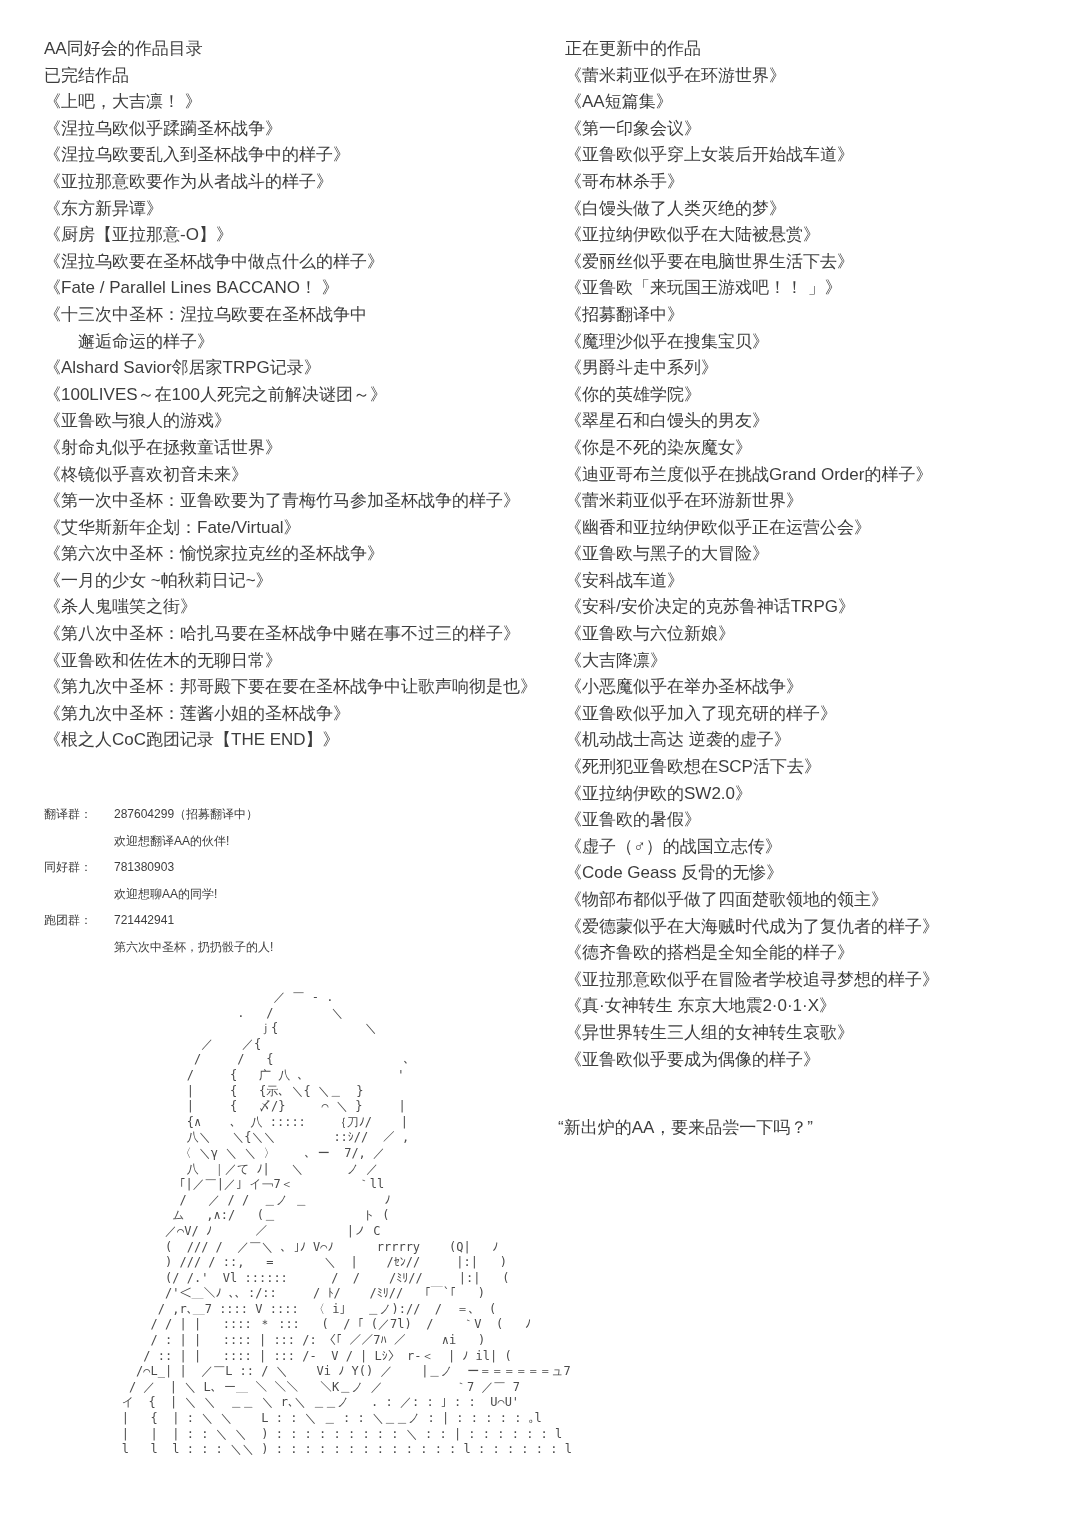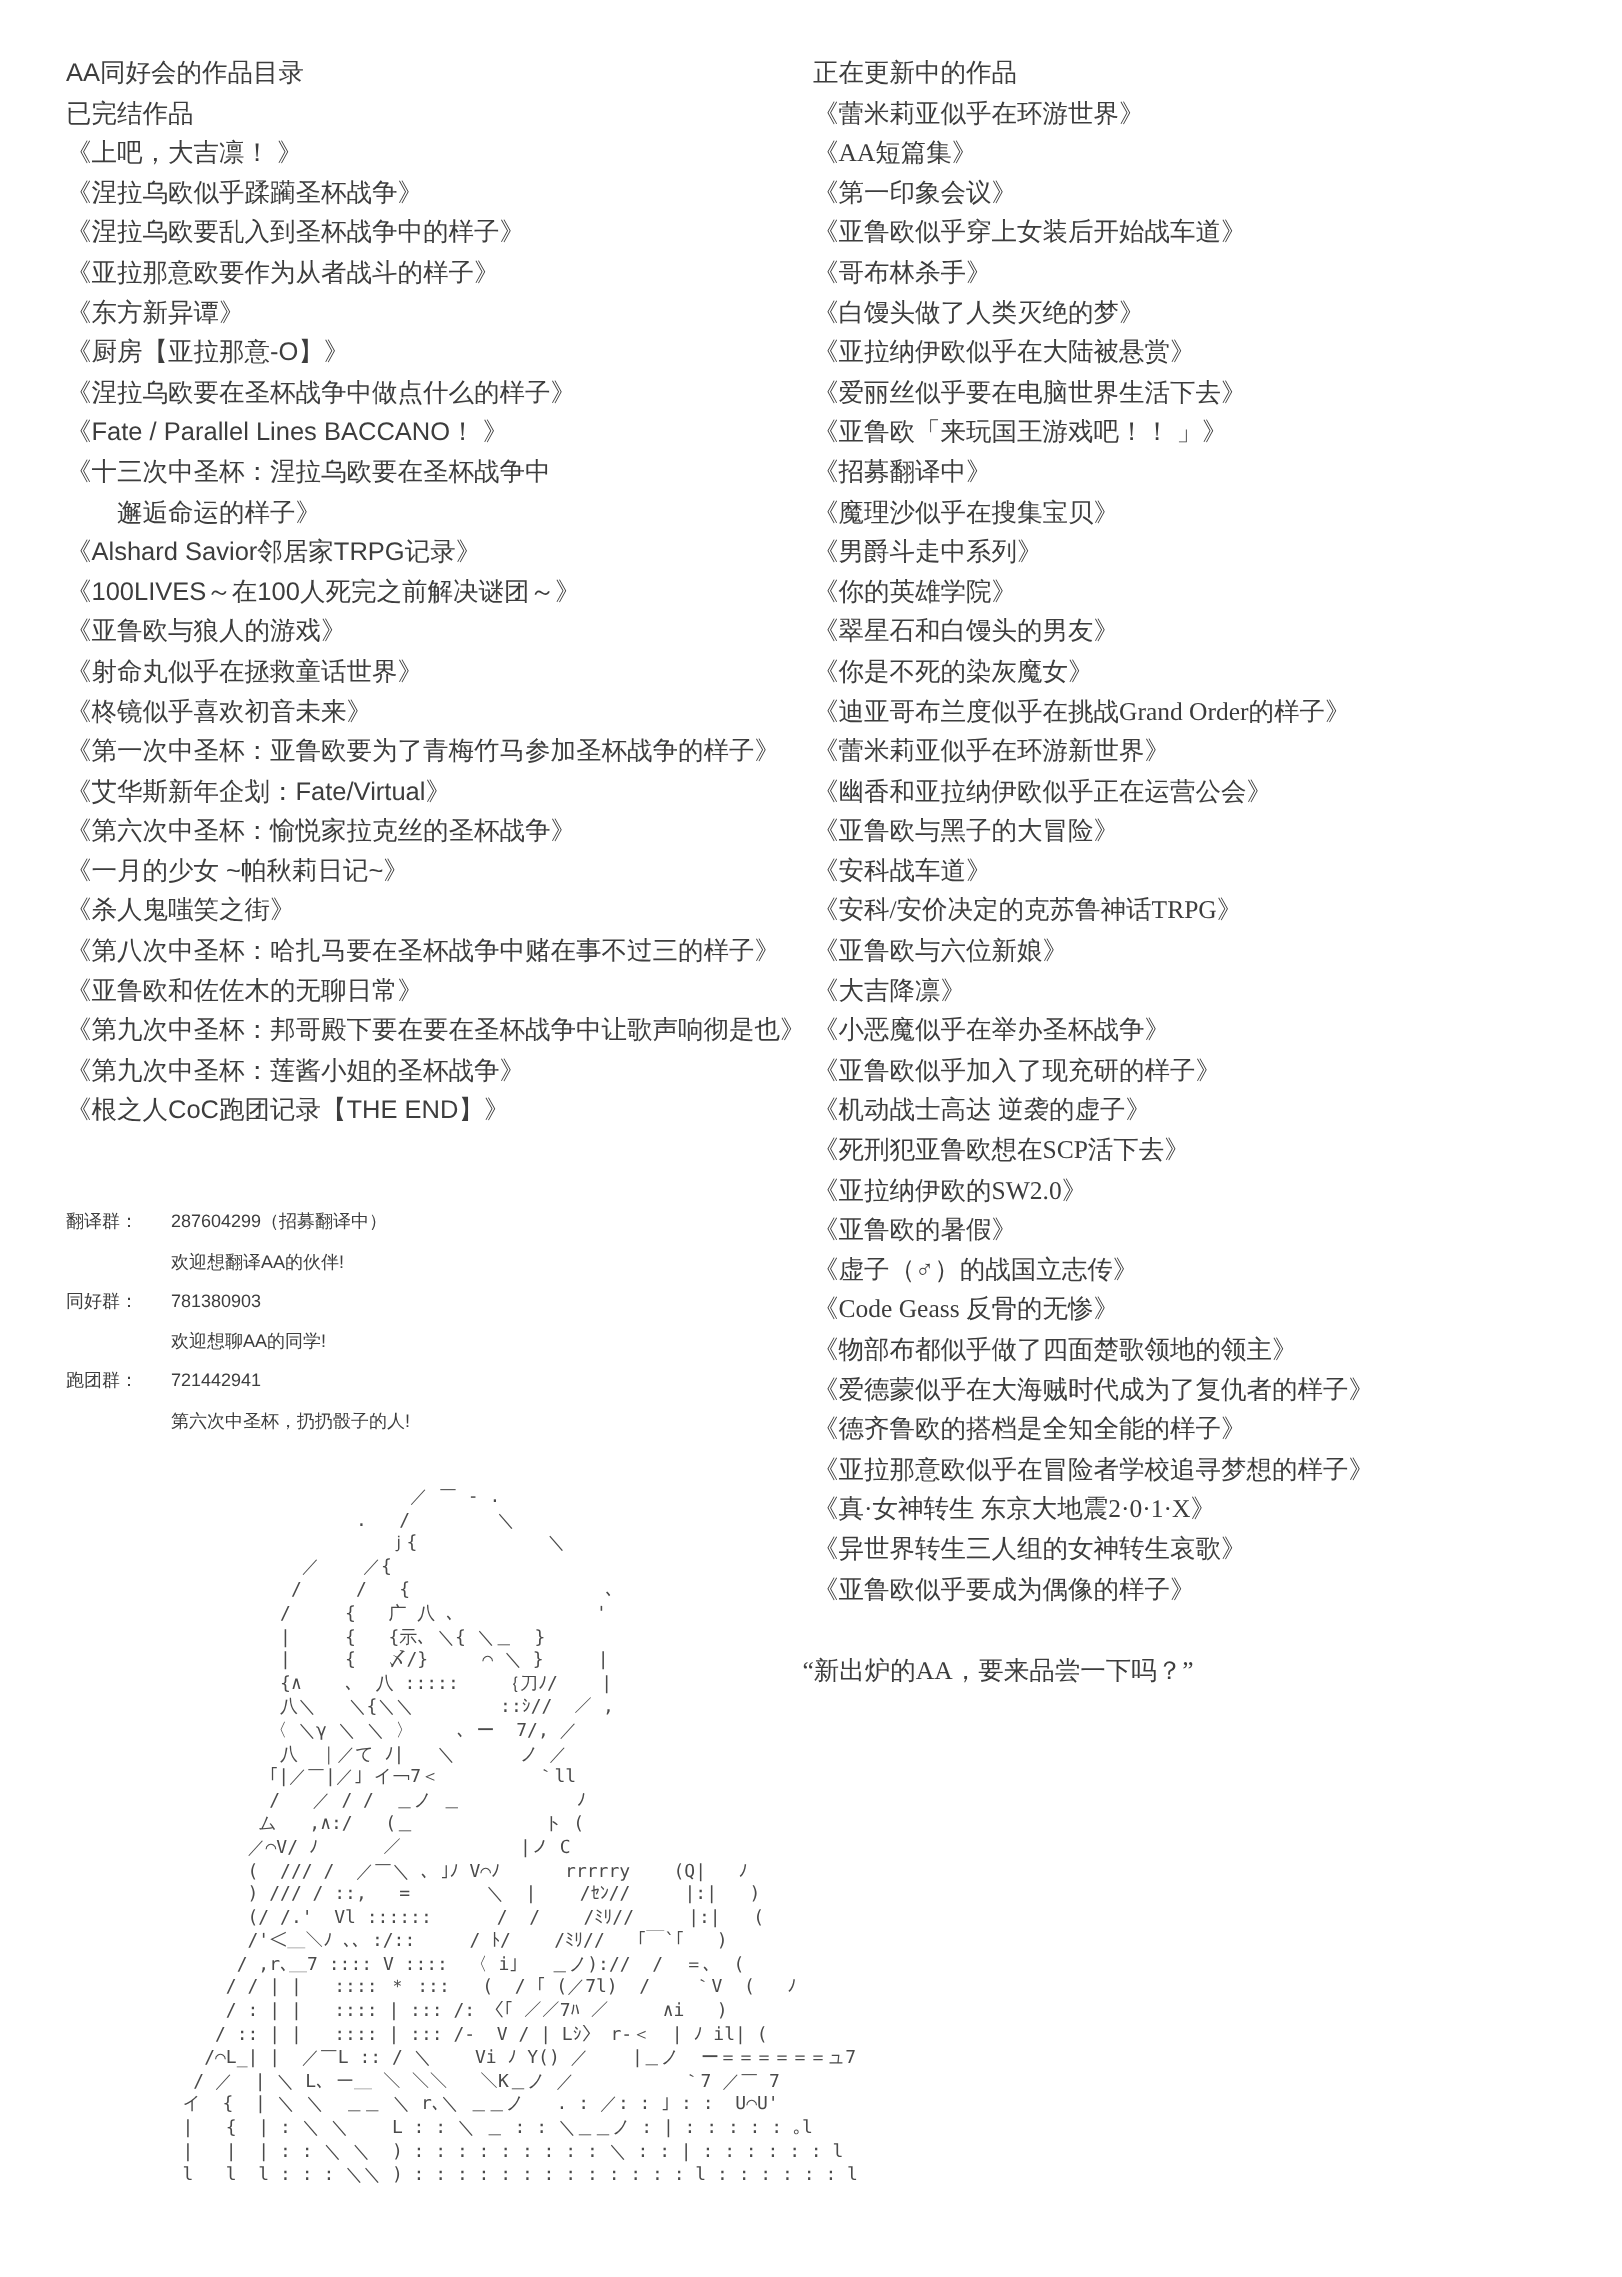--- a/index.html
+++ b/index.html
@@ -7,40 +7,40 @@
     position:relative;
     width:1081px;
     height:1518px;
     background:#ffffff;
     overflow:hidden;
     font-family:"Liberation Sans","DejaVu Sans",sans-serif;
     color:#3d3d3d;
   }
   .col{position:absolute;top:36px;}
   .col-left{left:44px;}
-  .col-right{left:542px;font-family:Liberation Serif, serif;}
+  .col-right{left:565px;}
   .line{
     white-space:pre;
     font-size:17px;
     line-height:26.6px;
     color:#3d3d3d;
   }
   .contact{margin-top:47px;}
   .contact-group{
     display:grid;
     grid-template-columns:70px auto;
     font-size:12px;
     line-height:26.6px;
     white-space:pre;
   }
   .contact-label{grid-column:1;}
   .contact-value{grid-column:2;}
   .contact-note{grid-column:2;}
   .quote{
-    margin-top:28px;
+    margin-top:42px;
     margin-left:-7px;
     font-size:17px;
     line-height:26.6px;
     white-space:pre;
   }
   .ascii-art{
     position:absolute;
     left:100px;
     top:990px;
     margin:0;

